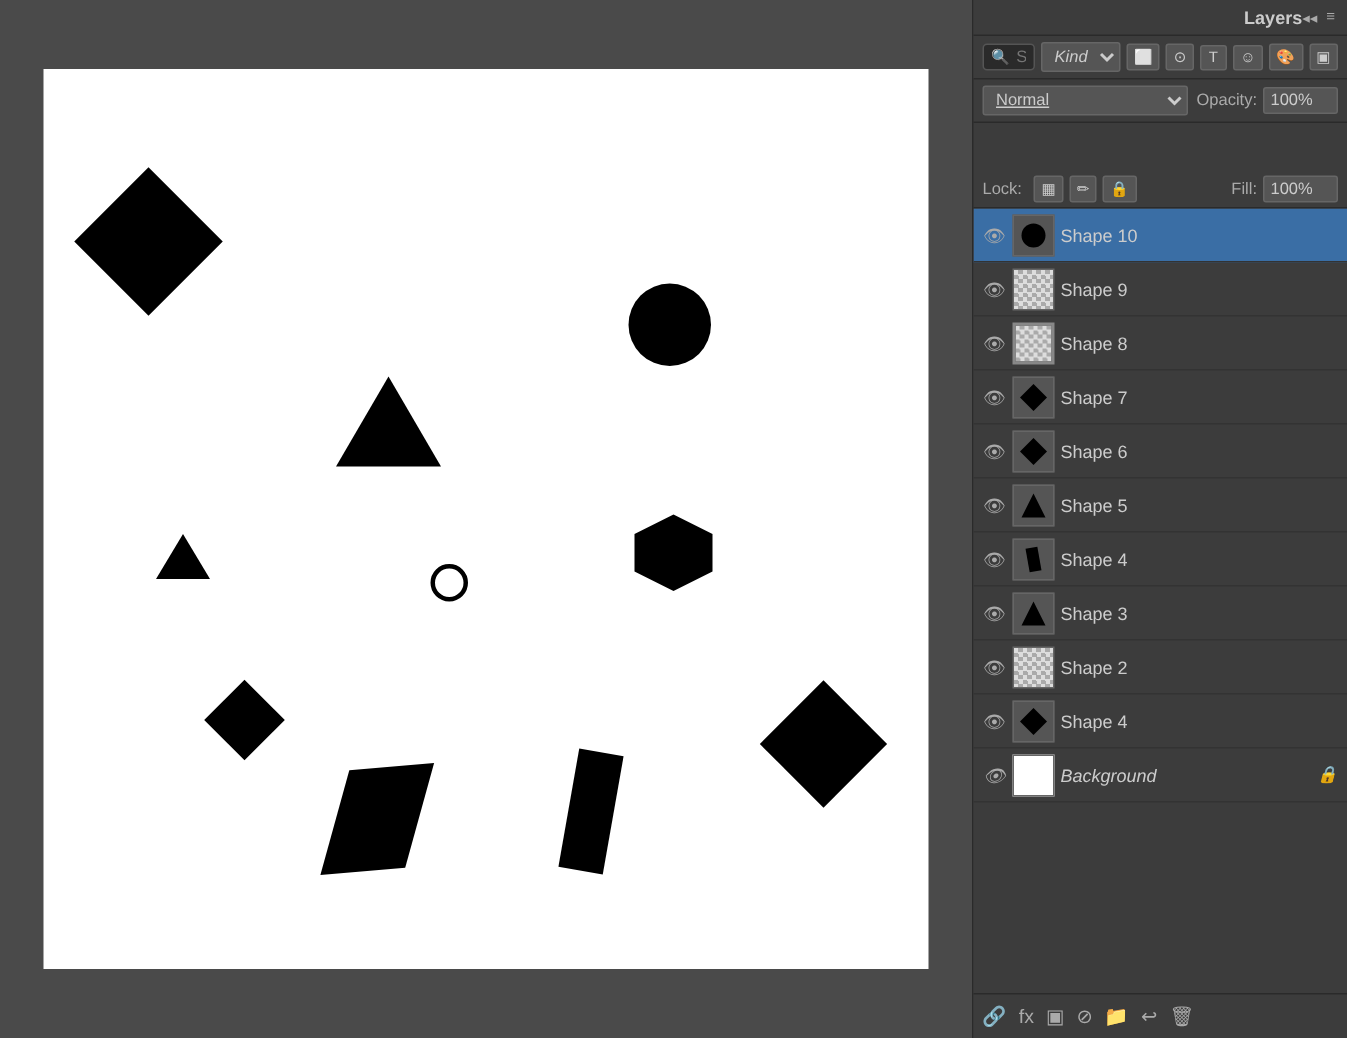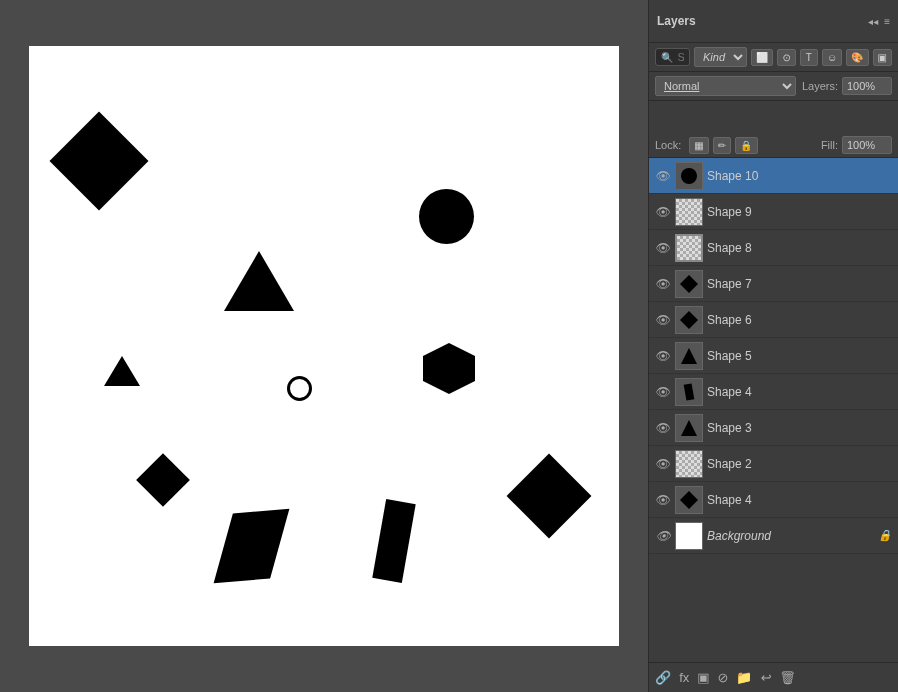--- a/index.html
+++ b/index.html
@@ -46,23 +46,23 @@
       flex-direction: column;
       border-left: 1px solid #2a2a2a;
     }
 
     
     .panel-header {
       background: #3c3c3c;
       padding: 4px 8px;
       display: flex;
       align-items: center;
-      justify-content: space-between;
+      justify-content: flex-end;
       border-bottom: 1px solid #2a2a2a;
-      height: 43px;
+      height: 24px;
     }
 
     .panel-title {
       color: #ccc;
       font-size: 12px;
       font-weight: bold;
     }
 
     .panel-header-icons {
       display: flex;
@@ -448,21 +448,21 @@
     <span class="icon-btn">☺</span>
     <span class="icon-btn">🎨</span>
     <span class="icon-btn">▣</span>
   </div>
 
   <div class="blend-row">
     <select class="blend-select">
       <option>Normal</option>
     </select>
     <div class="opacity-wrap">
-      <span class="opacity-label">Layers:</span>
+      <span class="opacity-label">Opacity:</span>
       <input class="opacity-input" type="text" value="100%" style="">
     </div>
   </div>
 
   <div class="lock-row">
     <span class="lock-label">Lock:</span>
     <div class="lock-icons">
       <span class="icon-btn">▦</span>
       <span class="icon-btn">✏</span>
       <span class="icon-btn">🔒</span>

